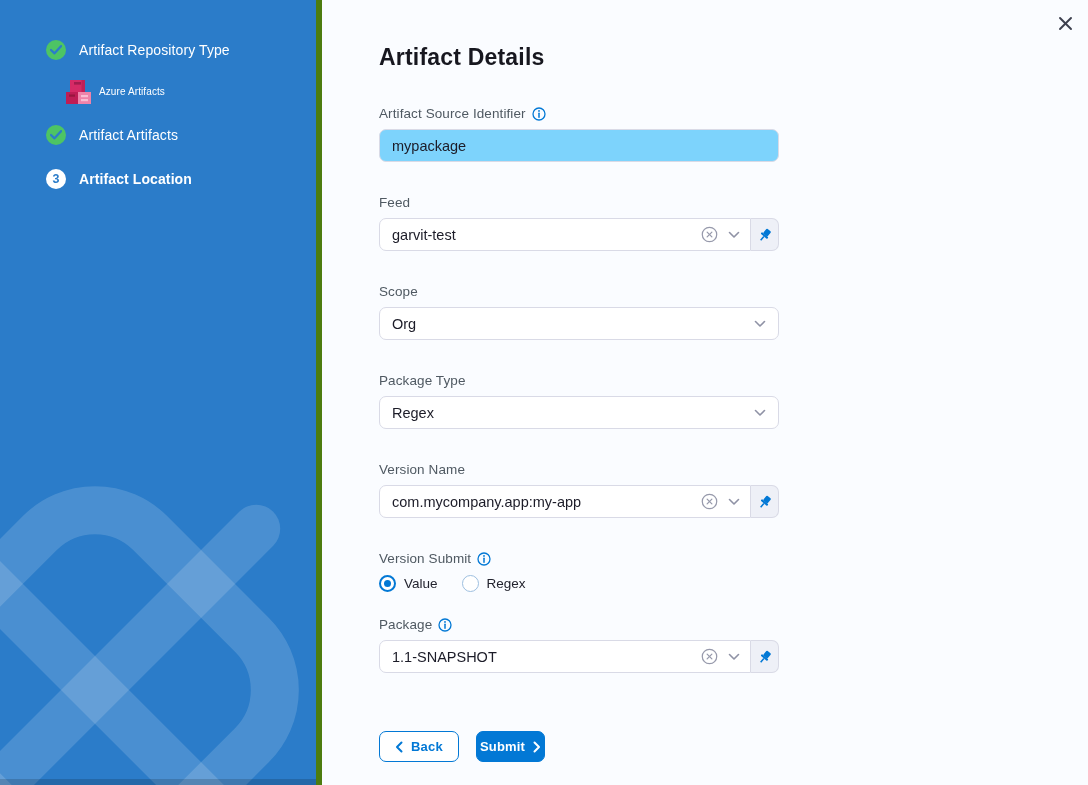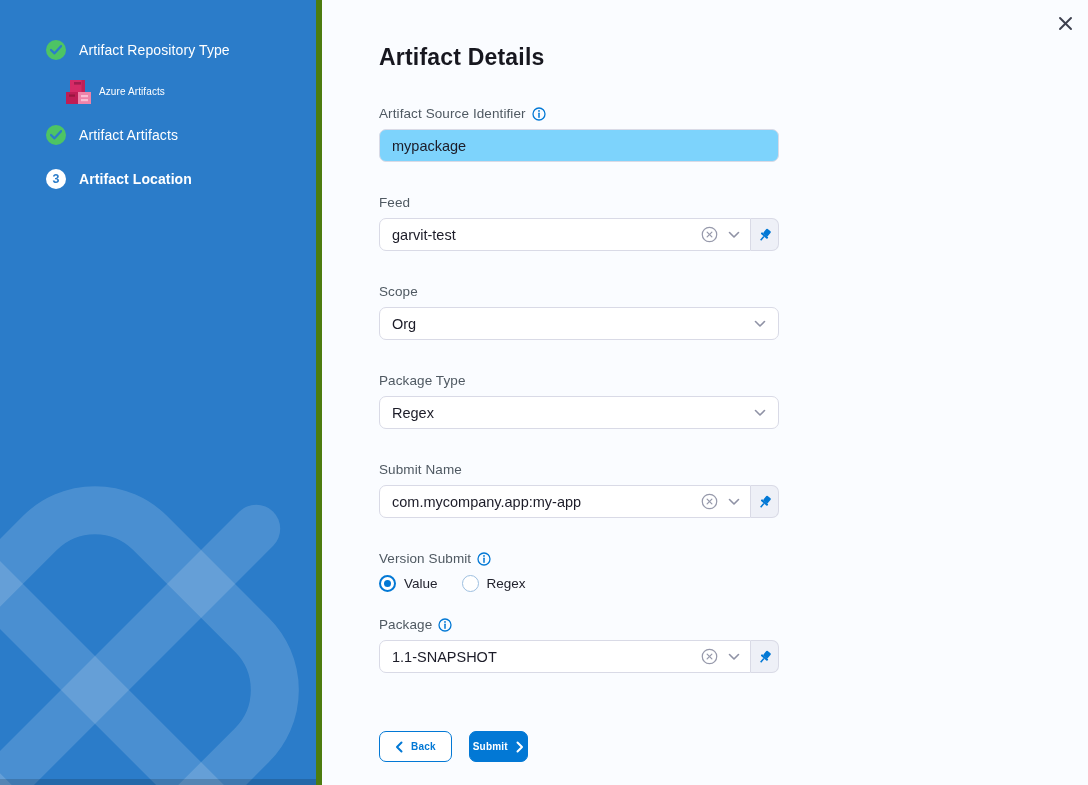--- a/index.html
+++ b/index.html
@@ -43,21 +43,21 @@
 
   .vd-group { margin-bottom:24px; }
   .radio-row { display:flex; align-items:flex-end; gap:24px; margin-top:6px; height:18px; }
   .radio-opt { display:flex; align-items:center; gap:8px; font-size:13.5px; color:#22232e; cursor:pointer; }
   .radio { width:17px; height:17px; border-radius:50%; position:relative; background:#fff; }
   .radio.checked { border:2px solid #0278d5; }
   .radio.checked::after { content:""; position:absolute; left:50%; top:50%; width:7px; height:7px; margin:-3.5px 0 0 -3.5px; border-radius:50%; background:#0278d5; }
   .radio.unchecked { border:1.5px solid #9dbfe0; }
 
   .actions { display:flex; gap:17px; margin-top:58px; }
-  .btn { height:31px; border-radius:7px; font-weight:700; font-size:10px; display:inline-flex; align-items:center; gap:8px; cursor:pointer; font-family:inherit; letter-spacing:.2px; }
+  .btn { height:31px; border-radius:7px; font-weight:700; font-size:13px; display:inline-flex; align-items:center; gap:8px; cursor:pointer; font-family:inherit; letter-spacing:.2px; }
   .btn-back { background:#fff; color:#0278d5; border:1px solid #0278d5; padding:0 15px; }
   .btn-submit { background:#0278d5; color:#fff; border:1px solid #0278d5; padding:0 3px; }
 </style>
 </head>
 <body>
 
 <div class="app">
 
   <aside class="sidebar">
     <svg class="watermark" width="316" height="785" viewBox="0 0 316 785">
@@ -192,21 +192,21 @@
       <div class="select-box">
         <span class="sel-value">Regex</span>
         <svg width="12" height="8" viewBox="0 0 12 8">
             <polyline points="1.5,1.5 6,6 10.5,1.5" fill="none" stroke="#8f92a5" stroke-width="1.6" stroke-linecap="round" stroke-linejoin="round"></polyline>
           </svg>
       </div>
     </div>
 
     <div class="fgroup">
       <div class="label-row">
-        <span class="field-label">Submit Name</span>
+        <span class="field-label">Version Name</span>
       </div>
       <div class="combo">
         <div class="combo-main">
           <span class="combo-value">com.mycompany.app:my-app</span>
           <button class="icon-btn">
             <svg width="19" height="19" viewBox="0 0 20 20">
                 <circle cx="10" cy="10" r="7.6" fill="none" stroke="#9699ab" stroke-width="1.3"></circle>
                 <g stroke="#9699ab" stroke-width="1.3" stroke-linecap="round">
                   <line x1="7.5" y1="7.5" x2="12.5" y2="12.5"></line>
                   <line x1="12.5" y1="7.5" x2="7.5" y2="12.5"></line>

